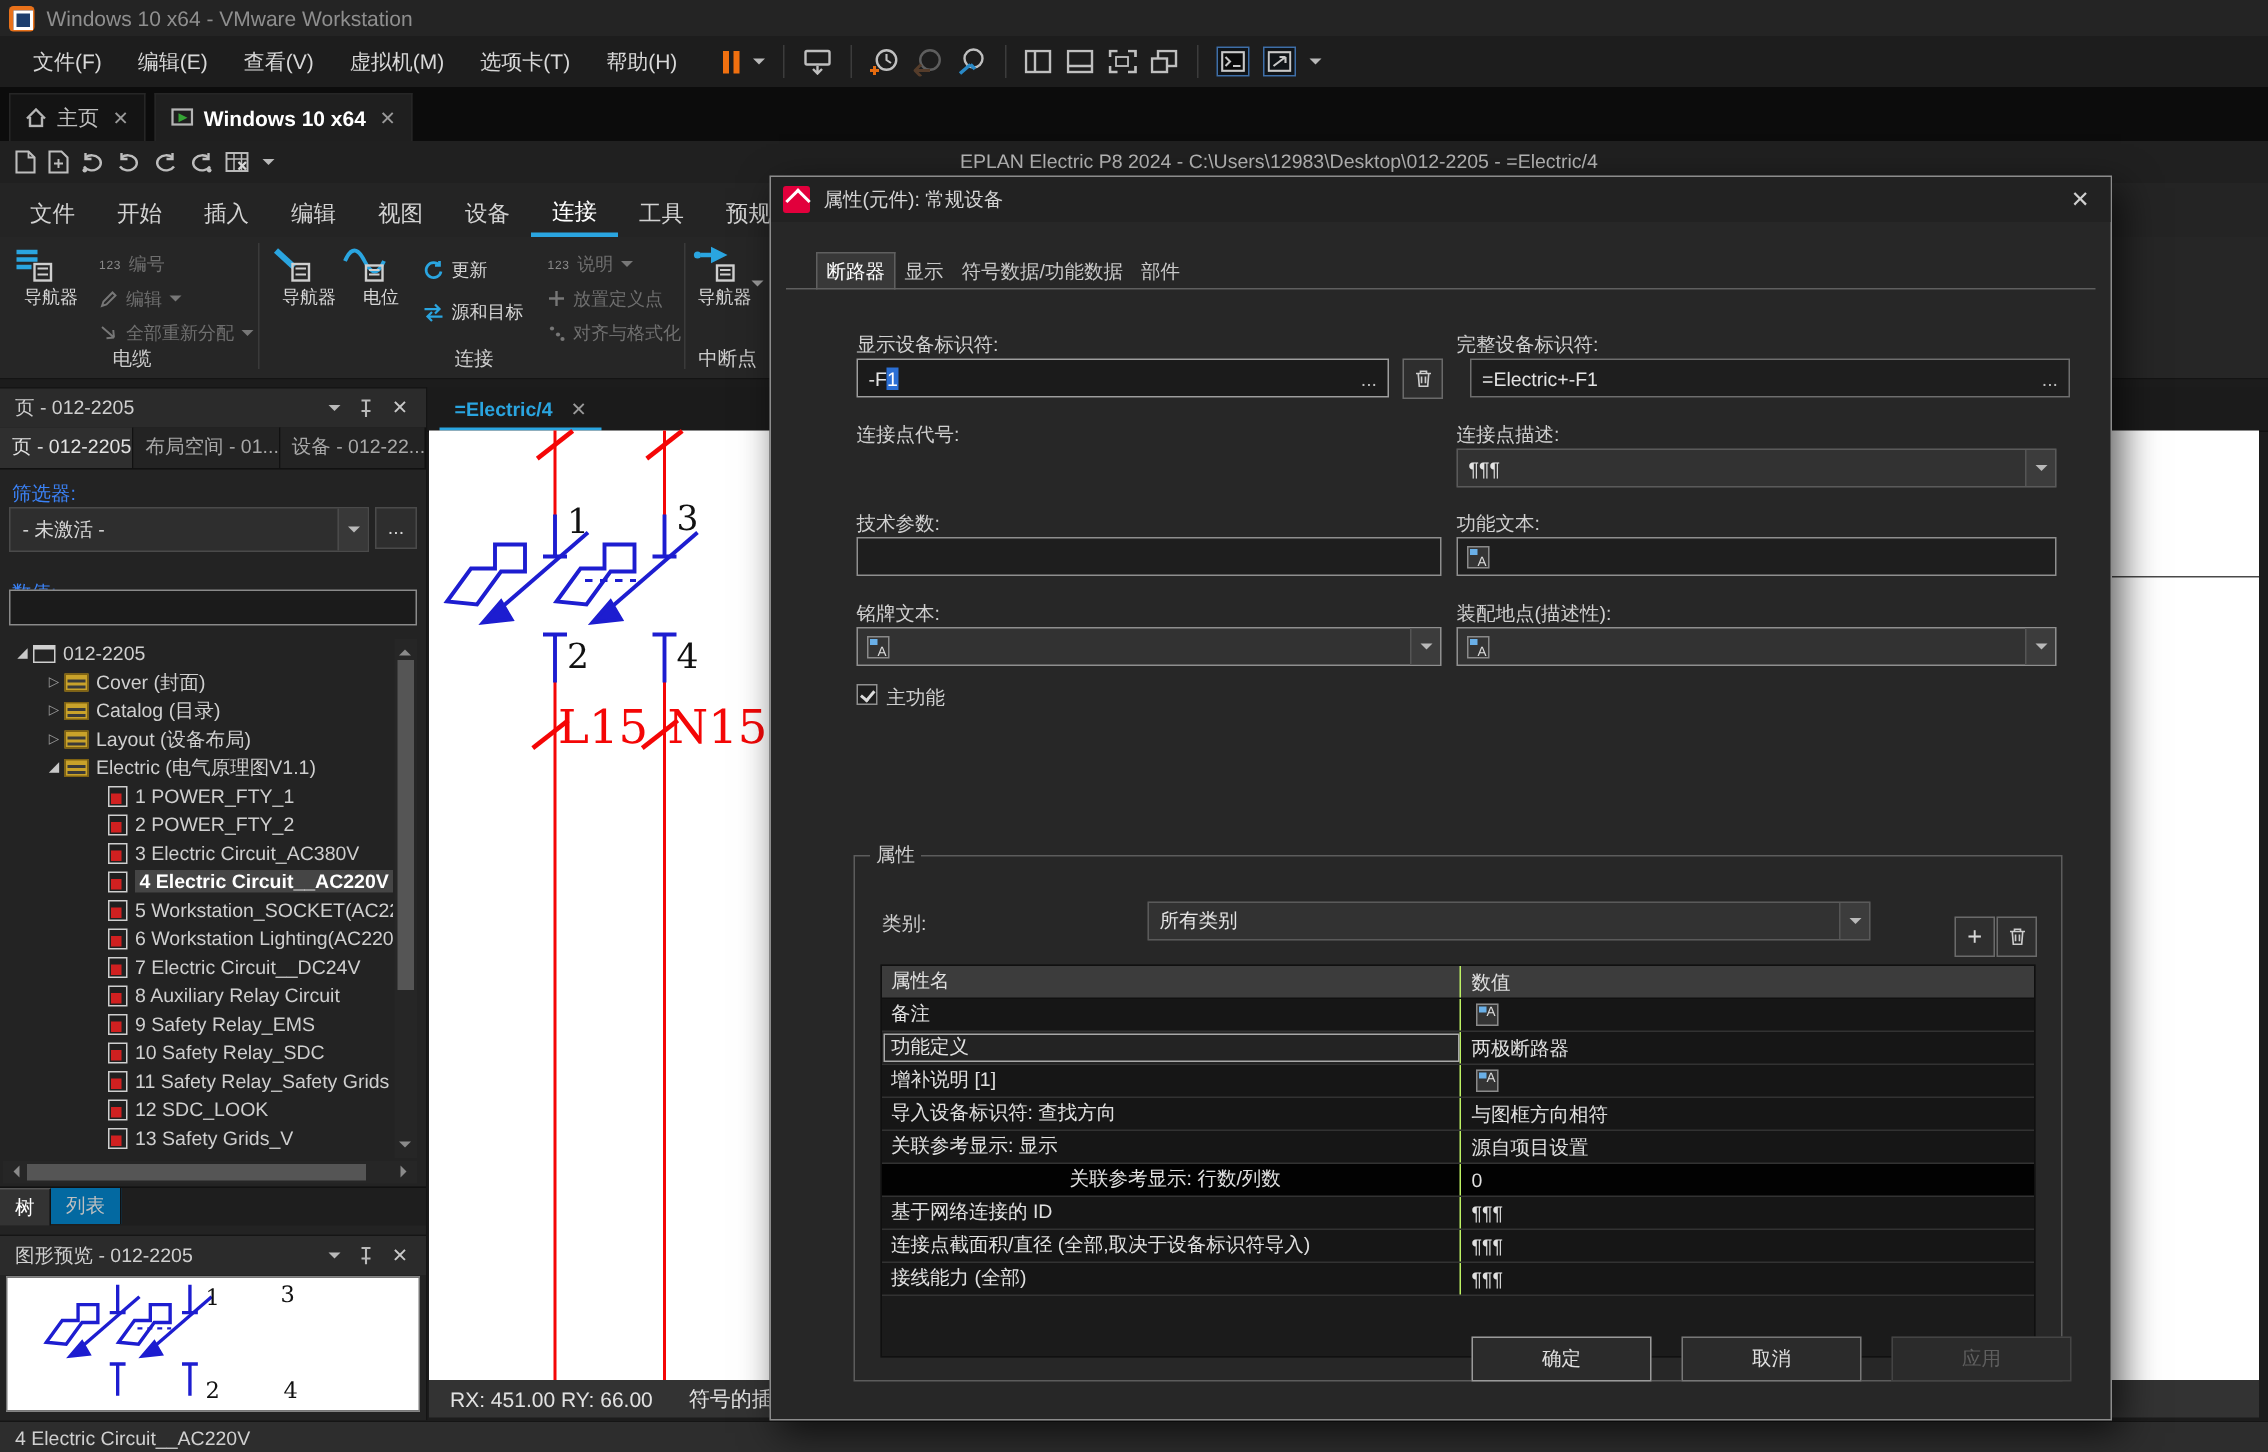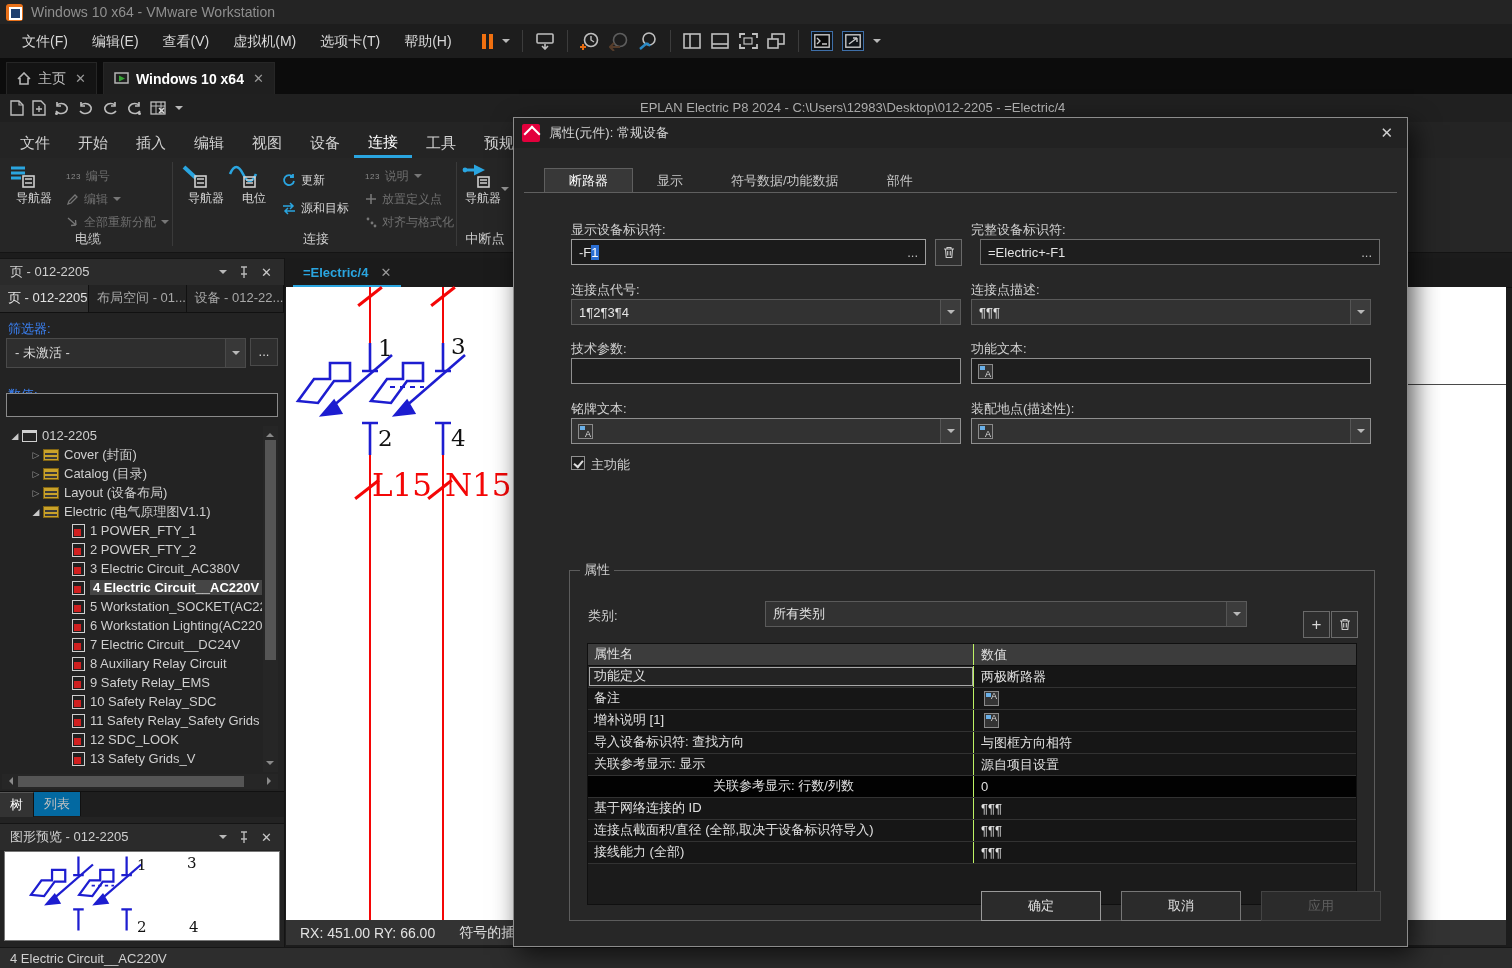--- a/index.html
+++ b/index.html
@@ -91,21 +91,21 @@
 
   .app-status{left:0;top:947px;width:1512px;height:21px;background:#2d2d2d;border-top:1px solid #151515;display:flex;align-items:center;color:#d0d0d0;font-size:13px;padding-left:10px;box-sizing:border-box;}
 
   
   .dialog{left:513px;top:117px;width:895px;height:830px;background:#272727;border:1px solid #8c8c8c;box-sizing:border-box;box-shadow:6px 8px 24px rgba(0,0,0,.65);}
   .dlg-title{height:30px;display:flex;align-items:center;background:#222;}
   .dlg-logo{width:18px;height:18px;background:#e2003c;margin:0 9px 0 8px;position:relative;border-radius:2px;}
   .dlg-logo:after{content:"";position:absolute;left:4px;top:4px;width:10px;height:10px;border:2px solid #fff;border-bottom:none;border-right:none;transform:rotate(45deg);}
   .dlg-x{position:absolute;right:14px;top:6px;color:#cfcfcf;font-size:15px;}
   .dlg-tabs{position:absolute;left:30px;top:50px;display:flex;height:25px;align-items:flex-end;}
-  .dtab{padding:0 24px;line-height:24px;font-size:13px;color:#c8c8c8;}
+  .dtab{padding:0 6px;line-height:24px;font-size:13px;color:#c8c8c8;}
   .dtab.active{background:#383838;border:1px solid #5f5f5f;border-bottom:none;color:#fff;}
   .dlg-body{position:absolute;left:10px;top:74px;right:10px;bottom:60px;border-top:1px solid #5f5f5f;}
   .dl{position:absolute;color:#d0d0d0;font-size:13px;}
   .dinput{position:absolute;height:26px;background:#1e1e1e;border:1px solid #6e6e6e;box-sizing:border-box;display:flex;align-items:center;font-size:13px;color:#e4e4e4;}
   .dinput.focus{border-color:#9e9e9e;background:#1b1b1b;}
   .dinput .tx{padding-left:7px;flex:1;white-space:nowrap;}
   .dinput .dots{padding:0 7px;color:#bdbdbd;}
   .dcombo{position:absolute;height:26px;background:#323232;border:1px solid #5a5a5a;box-sizing:border-box;display:flex;align-items:center;font-size:13px;color:#e4e4e4;}
   .dcombo .tx{padding-left:7px;flex:1;white-space:nowrap;}
   .dcombo .cd{width:19px;align-self:stretch;background:#3c3c3c;border-left:1px solid #555;display:flex;align-items:center;justify-content:center;}
@@ -667,26 +667,20 @@
             <path d="M1 3h10 M4 3V1.5h4V3 M2.5 3l.7 8.5h5.6L9.5 3 M4.7 5v4.5 M7.3 5v4.5" stroke="#cccccc" stroke-width="1.1" fill="none"></path>
           </svg>
       </div>
       <span class="dl" style="left:447px;top:28px;">完整设备标识符:</span>
       <div class="dinput" style="left:456px;top:46px;width:400px;">
         <span class="tx">=Electric+-F1</span>
         <span class="dots">...</span>
       </div>
 
       <span class="dl" style="left:47px;top:88px;">连接点代号:</span>
-      <div class="dcombo" style="left:47px;top:106px;width:390px;">
-        <span class="tx">1¶2¶3¶4</span>
-        <span class="cd">
-            <span class="car"></span>
-          </span>
-      </div>
       <span class="dl" style="left:447px;top:88px;">连接点描述:</span>
       <div class="dcombo" style="left:447px;top:106px;width:400px;">
         <span class="tx">¶¶¶</span>
         <span class="cd">
             <span class="car"></span>
           </span>
       </div>
 
       <span class="dl" style="left:47px;top:147px;">技术参数:</span>
       <div class="dinput" style="left:47px;top:165px;width:390px;border-color:#8f8f8f;">
@@ -731,30 +725,30 @@
           <svg width="12" height="13">
               <path d="M1 3h10 M4 3V1.5h4V3 M2.5 3l.7 8.5h5.6L9.5 3 M4.7 5v4.5 M7.3 5v4.5" stroke="#cccccc" stroke-width="1.1" fill="none"></path>
             </svg>
         </div>
         <div class="ptable">
           <div class="trow hd">
             <div class="tname">属性名</div>
             <div class="tval">数值</div>
           </div>
           <div id="prop-rows">
-              <div class="trow selrow">
-                <div class="tname">功能定义</div>
-                <div class="tval">两极断路器</div>
-              </div>
               <div class="trow">
                 <div class="tname">备注</div>
                 <div class="tval">
                   <span class="mlico" style="margin-left: 3px;"></span>
                 </div>
               </div>
+              <div class="trow selrow">
+                <div class="tname">功能定义</div>
+                <div class="tval">两极断路器</div>
+              </div>
               <div class="trow">
                 <div class="tname">增补说明 [1]</div>
                 <div class="tval">
                   <span class="mlico" style="margin-left: 3px;"></span>
                 </div>
               </div>
               <div class="trow">
                 <div class="tname">导入设备标识符: 查找方向</div>
                 <div class="tval">与图框方向相符</div>
               </div>

